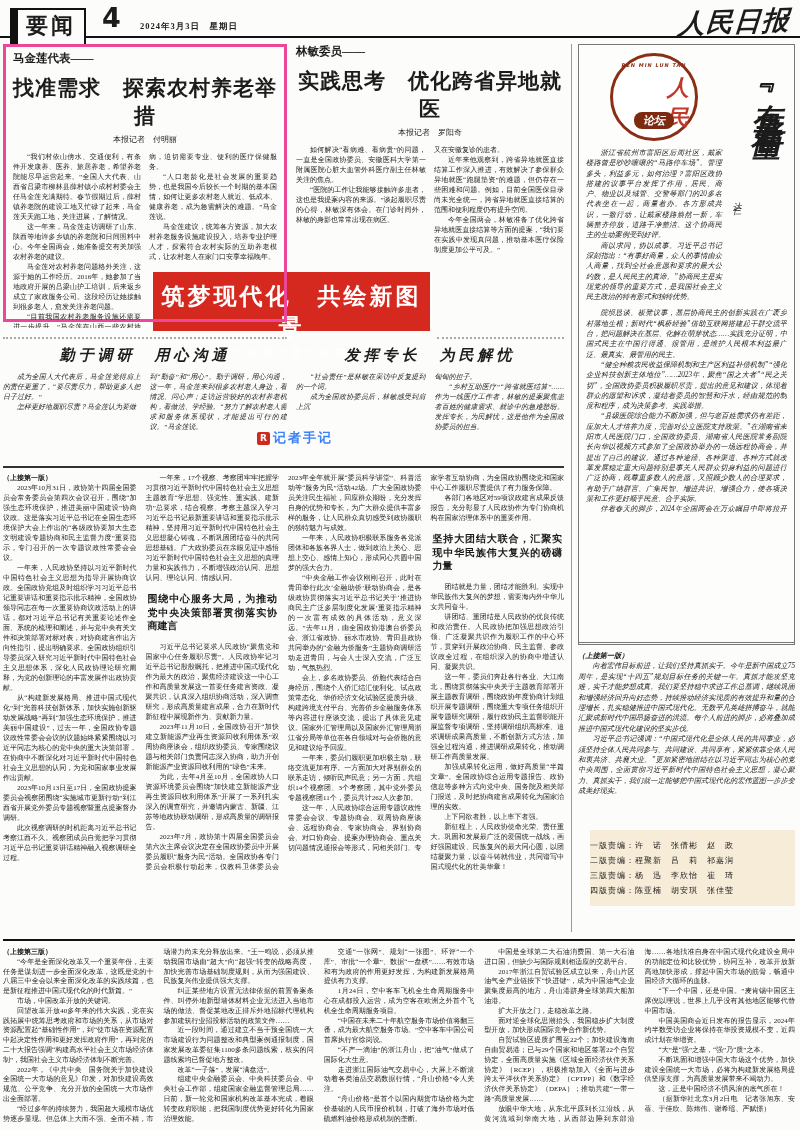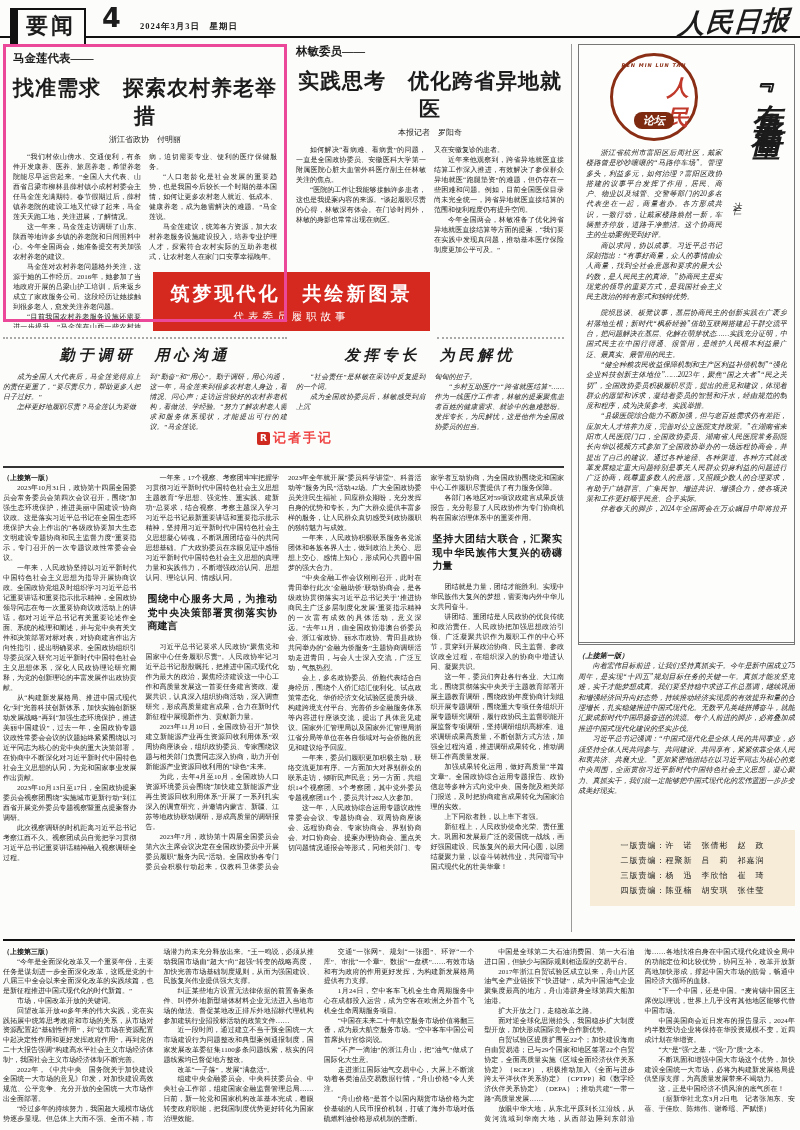--- a/index.html
+++ b/index.html
@@ -28,33 +28,33 @@
   .bighead{font-size:21px;font-weight:900;text-align:center;letter-spacing:1px;margin:8px 0 4px;
            font-family:"DejaVu Sans","Liberation Sans",sans-serif;}
   .byline{text-align:center;font-size:8px;margin:0 0 7px;}
   .cols2{display:flex;gap:8px;justify-content:space-between;}
   .c{flex:1;}
   .hA1{height:176px;} .hA2{height:122px;}
   .hB1{height:96px;}  .hB2{height:158px;}
   
   .banner{position:absolute;left:153px;top:272px;width:277px;height:59px;background:#d5281f;
           color:#fff;text-align:center;z-index:2;font-family:"DejaVu Sans","Liberation Sans",sans-serif;}
-  .banner .l1{font-size:19px;font-weight:bold;letter-spacing:3px;margin-top:9px;text-align:center;}
+  .banner .l1{font-size:23px;font-weight:bold;letter-spacing:3px;margin-top:9px;text-align:center;}
   .banner .l2{font-size:10.5px;letter-spacing:4px;margin-top:3px;}
   
   .dot{position:absolute;border-top:2px dotted #a9a9a9;height:0;}
   .notes{position:absolute;top:344px;height:120px;}
   .nL{left:3px;width:284px;} .nR{296px;left:296px;width:268px;}
   .nhead{font-size:15px;font-weight:bold;text-align:center;letter-spacing:4px;margin:2px 0 7px;}
   .ncols{display:flex;gap:9px;}
   .ncols .c{height:76px;font-size:7px;line-height:10px;text-align:justify;overflow:hidden;}
   .badge{position:absolute;left:257px;top:429px;z-index:4;display:flex;align-items:center;gap:3px;}
   .badge .r{width:13px;height:13px;background:#cf2a20;color:#fff;font-size:9px;font-weight:bold;
             text-align:center;line-height:13px;border-radius:2px;font-family:"DejaVu Sans",sans-serif;}
-  .badge .bl{color:#ef4444;font-size:13px;font-weight:bold;letter-spacing:2px;}
+  .badge .bl{color:#3b82f6;font-size:13px;font-weight:bold;letter-spacing:2px;}
   .ruleC{position:absolute;left:3px;top:466px;width:561px;border-top:2px solid #333;}
   
   .politics{position:absolute;left:3px;top:473px;width:561px;height:459px;
             column-count:4;column-gap:9px;font-size:7px;line-height:10px;text-align:justify;overflow:hidden;}
   .ph{font-family:"DejaVu Sans","Liberation Sans",sans-serif;font-weight:bold;font-size:10px;
       line-height:13.5px;margin:9px 2px;text-indent:0;}
   .vrule{position:absolute;left:571px;top:44px;height:888px;border-left:1px solid #9a9a9a;}
   
   .forum{position:absolute;left:578px;top:44px;width:217px;height:601px;border:1px solid #777;
          border-bottom:3px double #777;box-sizing:border-box;padding:6px 7px;background:#fdfdfb;}
@@ -73,42 +73,42 @@
   .vauthor{writing-mode:vertical-rl;font-size:9px;font-style:italic;margin-top:120px;margin-right:4px;letter-spacing:4px;}
   .vtitle{writing-mode:vertical-rl;font-size:29px;font-weight:900;letter-spacing:7px;
           font-family:"DejaVu Sans","Liberation Sans",sans-serif;}
   .frest{margin-top:6px;height:206px;overflow:hidden;}
   .frest p{font-size:7.2px;line-height:10.3px;text-align:justify;}
   
   .editorial{position:absolute;left:578px;top:651px;width:217px;height:172px;overflow:hidden;}
   .editorial p{font-size:7.2px;line-height:10.4px;text-align:justify;}
   
   .editors{position:absolute;left:590px;top:830px;width:205px;height:76px;background:#f6ecd8;
-           display:flex;align-items:center;justify-content:center;}
+           display:flex;align-items:center;justify-content:flex-start;}
   .editors .inner div{font-size:8px;line-height:15px;letter-spacing:1px;}
   
   .ruleBot{position:absolute;left:3px;top:939px;width:792px;border-top:2.5px solid #111;}
   .market{position:absolute;left:3px;top:948px;width:792px;height:178px;
           column-count:5;column-gap:10px;font-size:7px;line-height:9.8px;text-align:justify;overflow:hidden;}
 </style>
 </head>
 <body>
 
 <div class="page">
 
   <div class="hdr-rule"></div>
   <div class="sec-box"><span>要闻</span></div>
   <div class="pagenum">4</div>
   <div class="edate">2024年3月3日　星期日</div>
   <div class="masthead">人民日报</div>
 
   <div class="artA">
     <p class="kicker">马金莲代表——</p>
     <div class="bighead">找准需求　探索农村养老举措</div>
-    <div class="byline">浙江省政协　付明丽</div>
+    <div class="byline">本报记者　付明丽</div>
     <div class="cols2">
       <div class="c body7 hA1">
         <p class="t">“我们村依山傍水、交通便利，有条件开发康养、医养、旅居养老，希望养老院能尽早运营起来。”全国人大代表、山西省吕梁市柳林县薛村镇小成村村委会主任马金莲充满期待。春节假期过后，薛村镇养老院的建设工地又忙碌了起来，马金莲天天跑工地，关注进展，了解情况。</p>
         <p class="t">这一年来，马金莲走访调研了山东、陕西等地许多乡镇的养老院和日间照料中心。今年全国两会，她准备提交有关加强农村养老的建议。</p>
         <p class="t">马金莲对农村养老问题格外关注，这源于她的工作经历。2016年，她参加了当地政府开展的吕梁山护工培训，后来返乡成立了家政服务公司。这段经历让她接触到很多老人，愈发关注养老问题。</p>
         <p class="t">“目前我国农村养老服务设施还需要进一步提升。”马金莲在山西一些农村地区调研后发现，农村留守老人较多，不少患有慢性疾</p>
       </div>
       <div class="c body7 hA2">
         <p class="nt">病，迫切需要专业、便利的医疗保健服务。</p>
         <p class="t">“人口老龄化是社会发展的重要趋势，也是我国今后较长一个时期的基本国情，如何让更多农村老人就近、低成本、健康养老，成为急需解决的难题。”马金莲说。</p>

